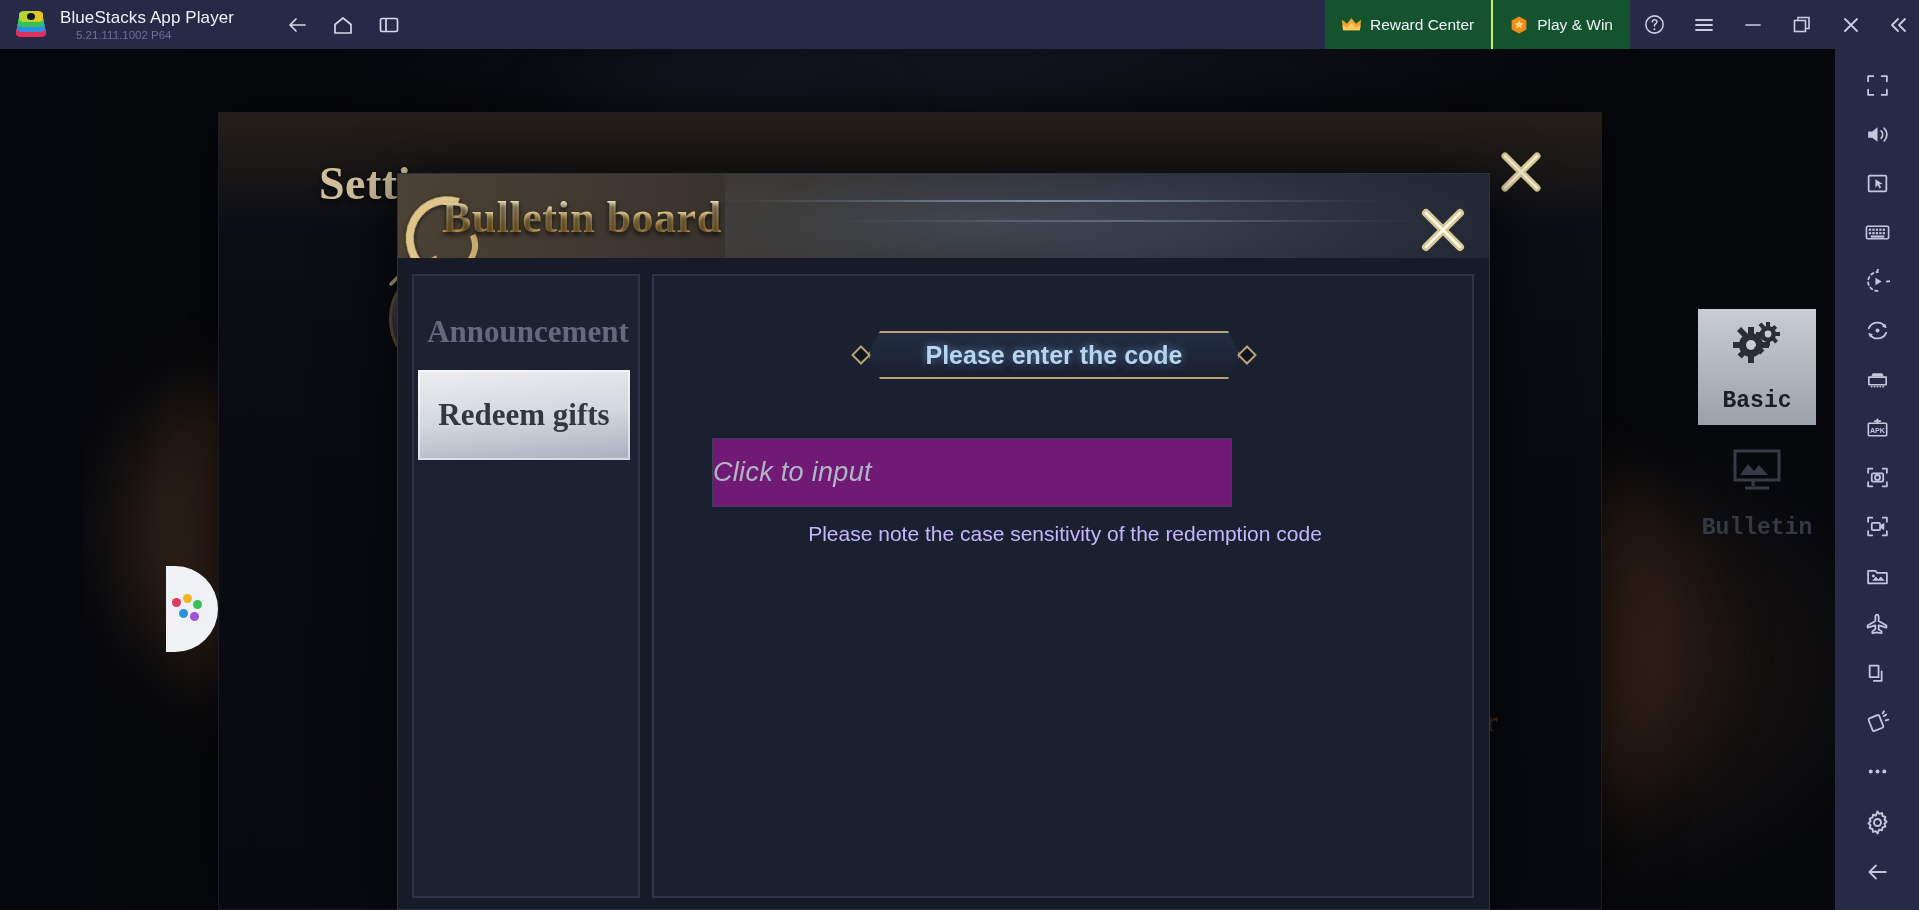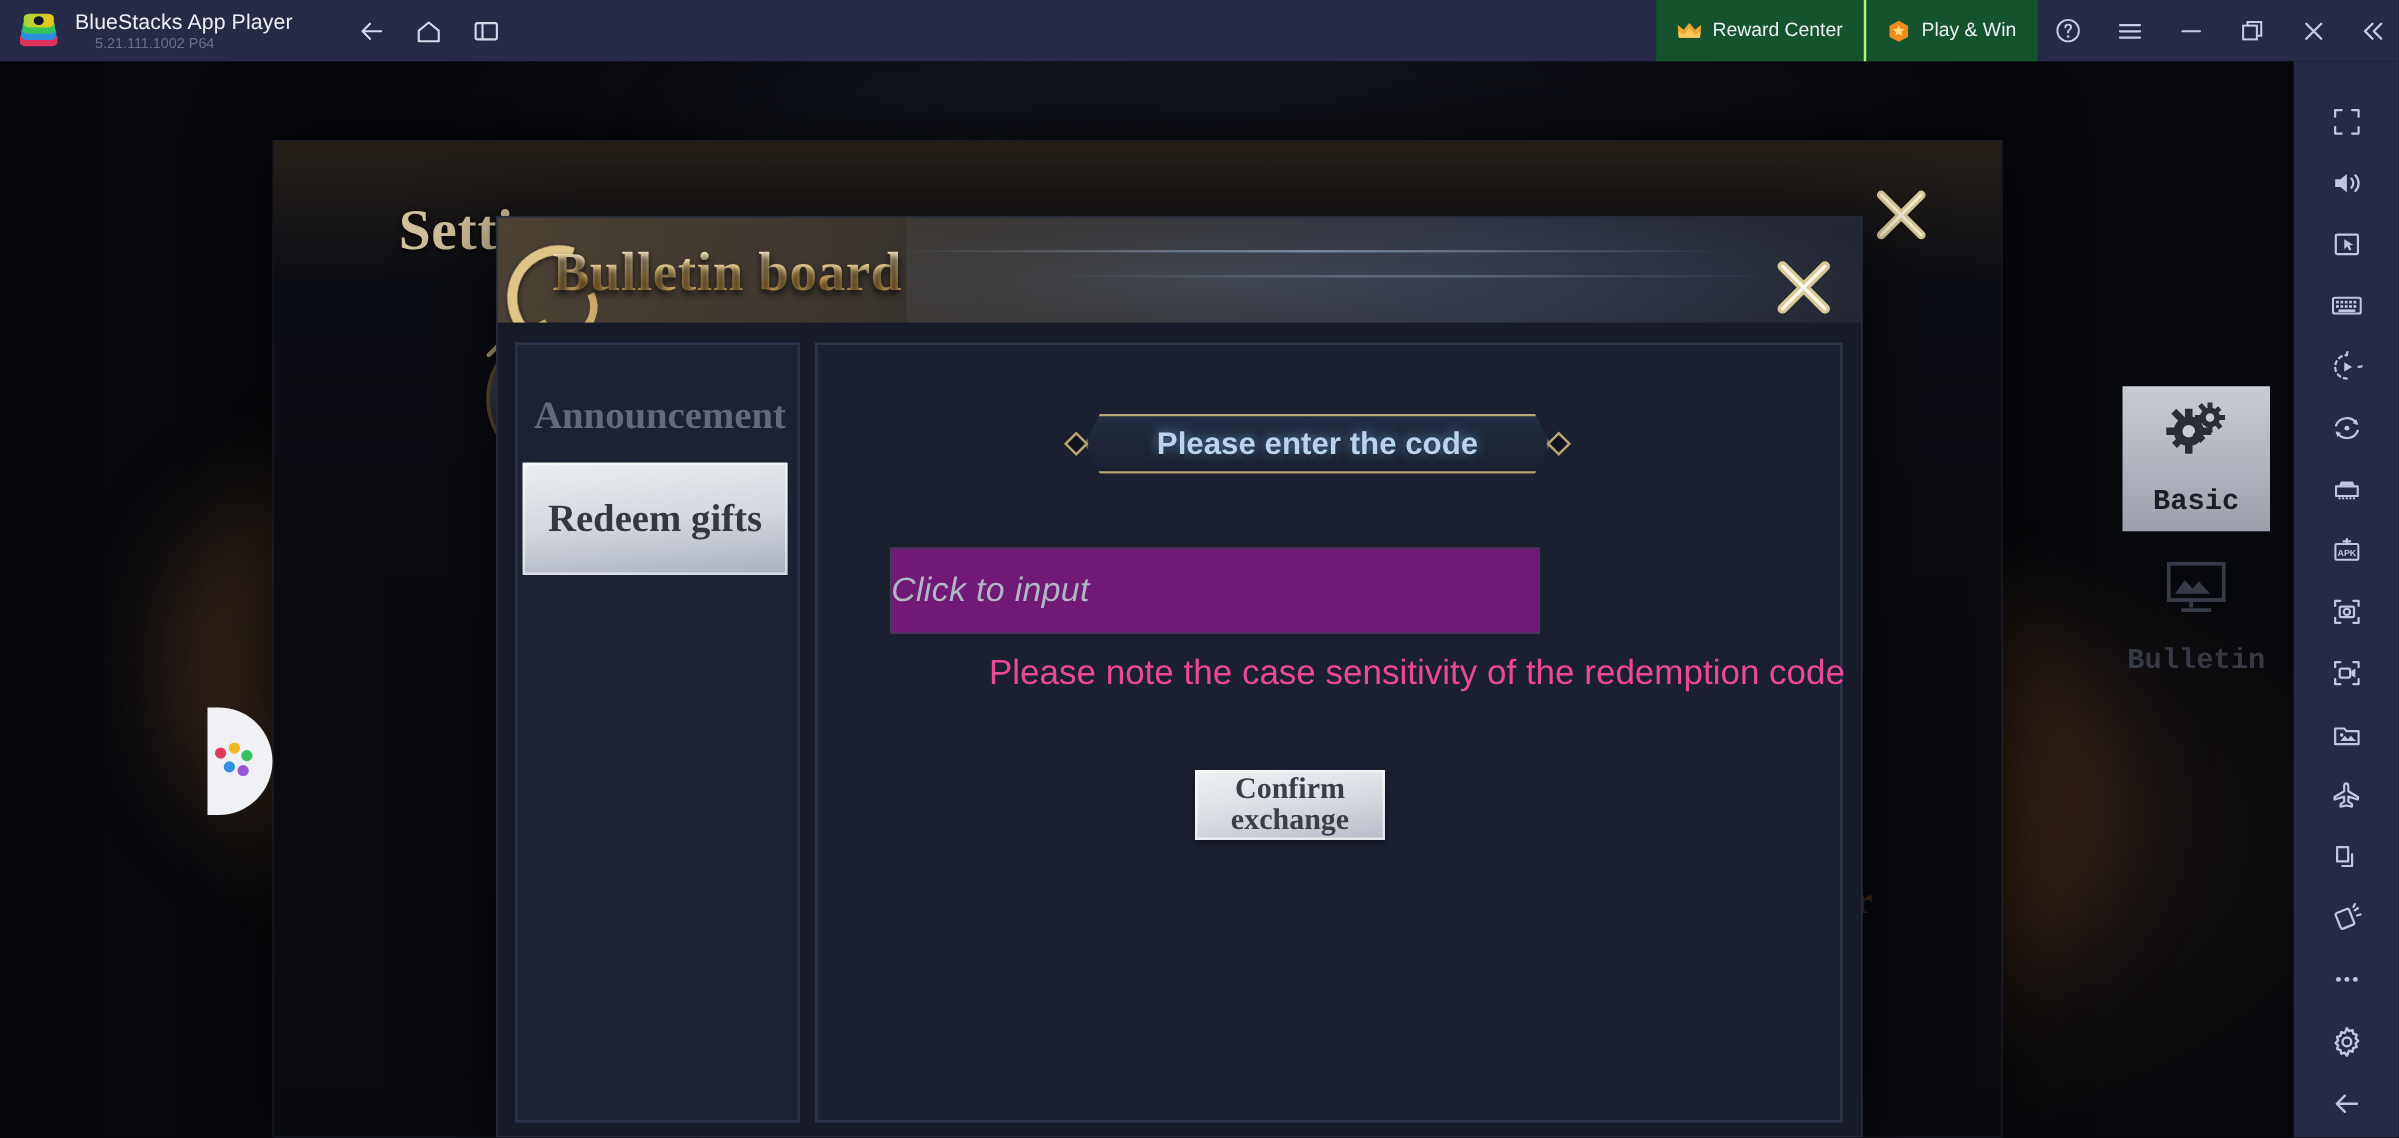--- a/index.html
+++ b/index.html
@@ -235,22 +235,22 @@
   #code-input {
     position:absolute; left: 58px; top: 162px; width: 520px; height: 69px;
     background: #701a75; border: 1px solid #3b4256;
     display:flex; align-items:center; justify-content:flex-start;
     cursor: text;
   }
   #code-input .ph {
     font-style: italic; font-size: 27px; color:#b0b6c4; letter-spacing:.3px;
   }
   #code-note {
-    position:absolute; left: 0px; top: 246px; width: 822px; text-align:right;
-    font-size: 28px; color:#ec4899;
+    position:absolute; left: 0px; top: 246px; width: 822px; text-align:center;
+    font-size: 21px; color:#c4b5fd;
   }
   #confirm-btn {
     position:absolute; left: 302px; top: 340px; width: 152px; height: 56px;
     background: linear-gradient(170deg,#eef0f3 0%, #dfe2e7 40%, #b6bcc7 100%);
     display:flex; flex-direction:column; align-items:center; justify-content:center;
     font-family:"Liberation Serif", serif; font-weight:700; font-size:24px; line-height:25px;
     color:#3a3e49; cursor:pointer;
     box-shadow: inset 0 0 0 2px rgba(255,255,255,.6), 0 2px 6px rgba(0,0,0,.5);
   }
 
@@ -275,21 +275,21 @@
     color:#7a4a28; opacity:.62; font-size:30px; letter-spacing:1px;
   }
 
   
   #sidebar {
     position:absolute; right:0; top:49px; width: 84px; height: 861px;
     background:#262a47; display:flex; flex-direction:column; align-items:center;
     padding-top: 12px; z-index: 100;
   }
   .sb-ico {
-    width: 84px; height: 49px; display:flex; align-items:flex-end; justify-content:center;
+    width: 84px; height: 49px; display:flex; align-items:center; justify-content:center;
     cursor:pointer;
   }
   #sidebar .spacer { flex: 1 1 auto; }
   .sb-stroke { stroke:#c3c7dc; fill:none; stroke-width:1.7; stroke-linecap:round; stroke-linejoin:round; }
   .sb-fill { fill:#c3c7dc; }
 </style>
 </head>
 <body>
 
 <div id="titlebar">
@@ -473,24 +473,20 @@
         <div class="dia r"></div>
         <div class="lbl">Please enter the code</div>
       </div>
 
       <div id="code-input">
         <span class="ph">Click to input</span>
       </div>
 
       <div id="code-note">Please note the case sensitivity of the redemption code</div>
 
-      <div id="confirm-btn">
-        <span>Confirm</span>
-        <span>exchange</span>
-      </div>
     </div>
   </div>
 
   <div id="float-widget">
     <div class="fw-dots">
       <i style="left:0;top:4px;background:#e03a5c;"></i>
       <i style="left:11px;top:0;background:#f0b722;"></i>
       <i style="left:21px;top:6px;background:#36c25a;"></i>
       <i style="left:7px;top:15px;background:#2e8fe0;"></i>
       <i style="left:18px;top:18px;background:#9a55d8;"></i>

